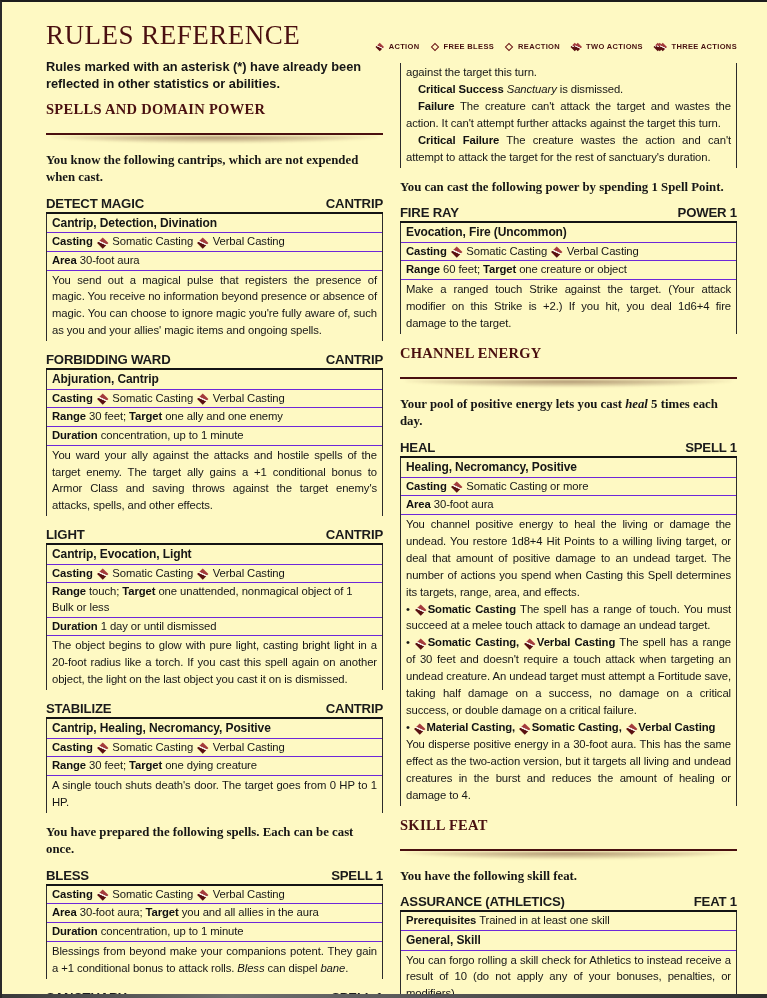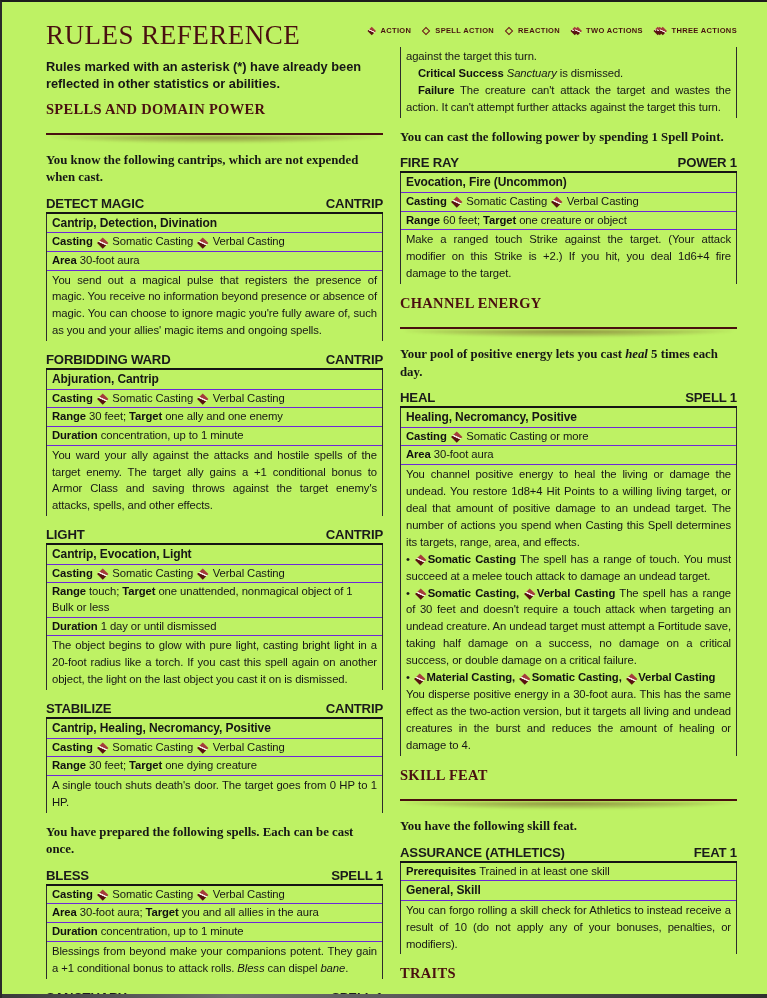--- a/index.html
+++ b/index.html
@@ -1,17 +1,17 @@
 <!DOCTYPE html>
 <html><head>
 <meta charset="utf-8">
 <style>
   html,body{margin:0;padding:0;background:#e9e9e9;}
   .page{
-    width:767px;height:998px;margin:0 auto;background:#bef264;
+    width:767px;height:998px;margin:0 auto;background:#fef9c3;
     border-top:2px solid #1d1d1d;border-left:2px solid #2a2a2a;
     box-sizing:border-box;overflow:hidden;position:relative;
     font-family:"Liberation Sans",sans-serif;color:#161616;
   }
   .page::after{
     content:"";position:absolute;left:0;right:0;bottom:0;height:4px;
     background:linear-gradient(90deg,#3a3a3a,#6f6f6f 30%,#4a4a4a 70%,#303030);
   }
   .cols{display:flex;gap:17px;padding:18px 30px 0 44px;}
   .col{flex:1 1 0;min-width:0;}
@@ -47,21 +47,21 @@
   }
   .bb{border-left:1px solid #2c2c2c;border-right:1px solid #2c2c2c;}
   .row{padding:1px 5px;border-bottom:1px solid #6d28d9;font-size:11.3px;line-height:1.38;letter-spacing:-.1px;}
   .row.traits{font-weight:bold;font-size:12px;}
   .desc{padding:1px 5px 2px;font-size:11.3px;line-height:1.5;text-align:justify;letter-spacing:-.1px;}
   .desc p{margin:0;}
   .desc p.ind{text-indent:12px;}
 
   .legend{
     display:flex;justify-content:flex-end;align-items:flex-start;gap:9px;
-    margin:6px 0 12px;font-weight:bold;font-size:7.5px;color:#471010;letter-spacing:.35px;padding-left:33px;
+    margin:22px 0 12px;font-weight:bold;font-size:7.5px;color:#471010;letter-spacing:.35px;padding-left:33px;
   }
   .li{display:inline-flex;align-items:center;gap:3px;white-space:nowrap;}
 
   .ic{display:inline-flex;align-items:center;margin:0 3px;vertical-align:-1px;}
   .dia{
     width:7.5px;height:7.5px;display:inline-block;transform:rotate(45deg);
     background:linear-gradient(160deg,#a43c3c 40%,#f7f1e8 46%,#f7f1e8 54%,#591111 60%);
   }
   .dia.hollow{background:transparent;border:1.4px solid #6b1515;width:5px;height:5px;}
   .ic .dia + .dia{margin-left:-3px;}
@@ -187,21 +187,21 @@
           <span class="li">
             <span class="ic ic-action">
               <span class="dia"></span>
             </span>
             <span>ACTION</span>
           </span>
           <span class="li">
             <span class="ic ic-free-action">
               <span class="dia hollow"></span>
             </span>
-            <span>SPELL ACTION</span>
+            <span>FREE BLESS</span>
           </span>
           <span class="li">
             <span class="ic ic-reaction">
               <span class="dia hollow"></span>
             </span>
             <span>REACTION</span>
           </span>
           <span class="li">
             <span class="ic ic-two-actions">
               <span class="dia"></span>
@@ -217,20 +217,21 @@
             </span>
             <span>THREE ACTIONS</span>
           </span>
         </div>
     <div class="block">
           <div class="bb">
             <div class="desc">
               <p>against the target this turn.</p>
               <p class="ind"><b>Critical Success</b> <i>Sanctuary</i> is dismissed.</p>
               <p class="ind"><b>Failure</b> The creature can't attack the target and wastes the action. It can't attempt further attacks against the target this turn.</p>
+              <p class="ind"><b>Critical Failure</b> The creature wastes the action and can't attempt to attack the target for the rest of sanctuary's duration.</p>
             </div>
           </div>
         </div>
         <p class="flavor">You can cast the following power by spending 1 Spell Point.</p>
         <div class="block">
           <div class="bh">
             <span class="bt">FIRE RAY</span>
             <span class="bl">POWER 1</span>
           </div>
           <div class="bb">

